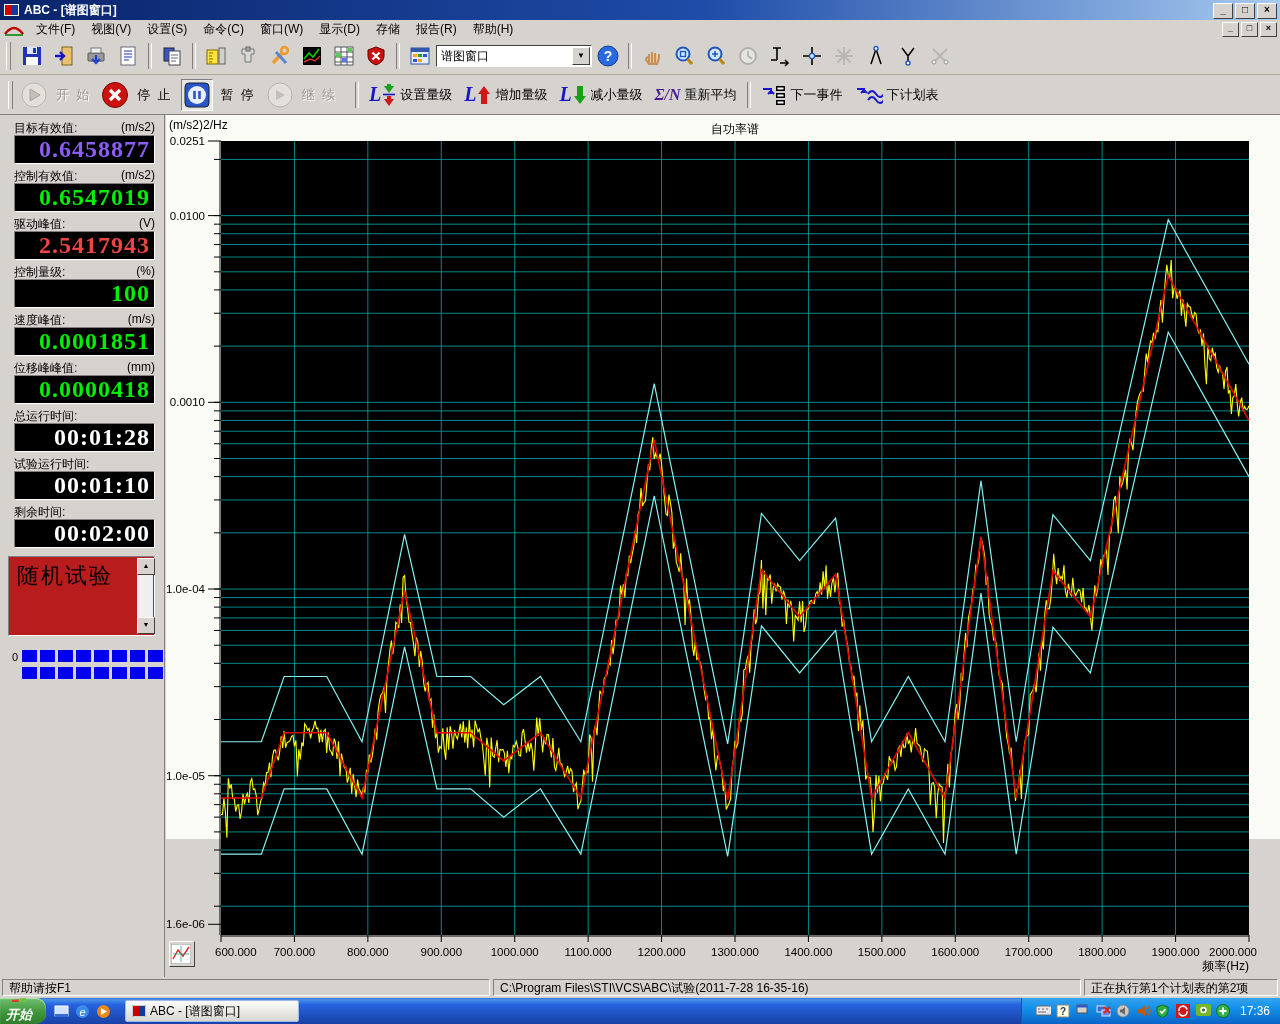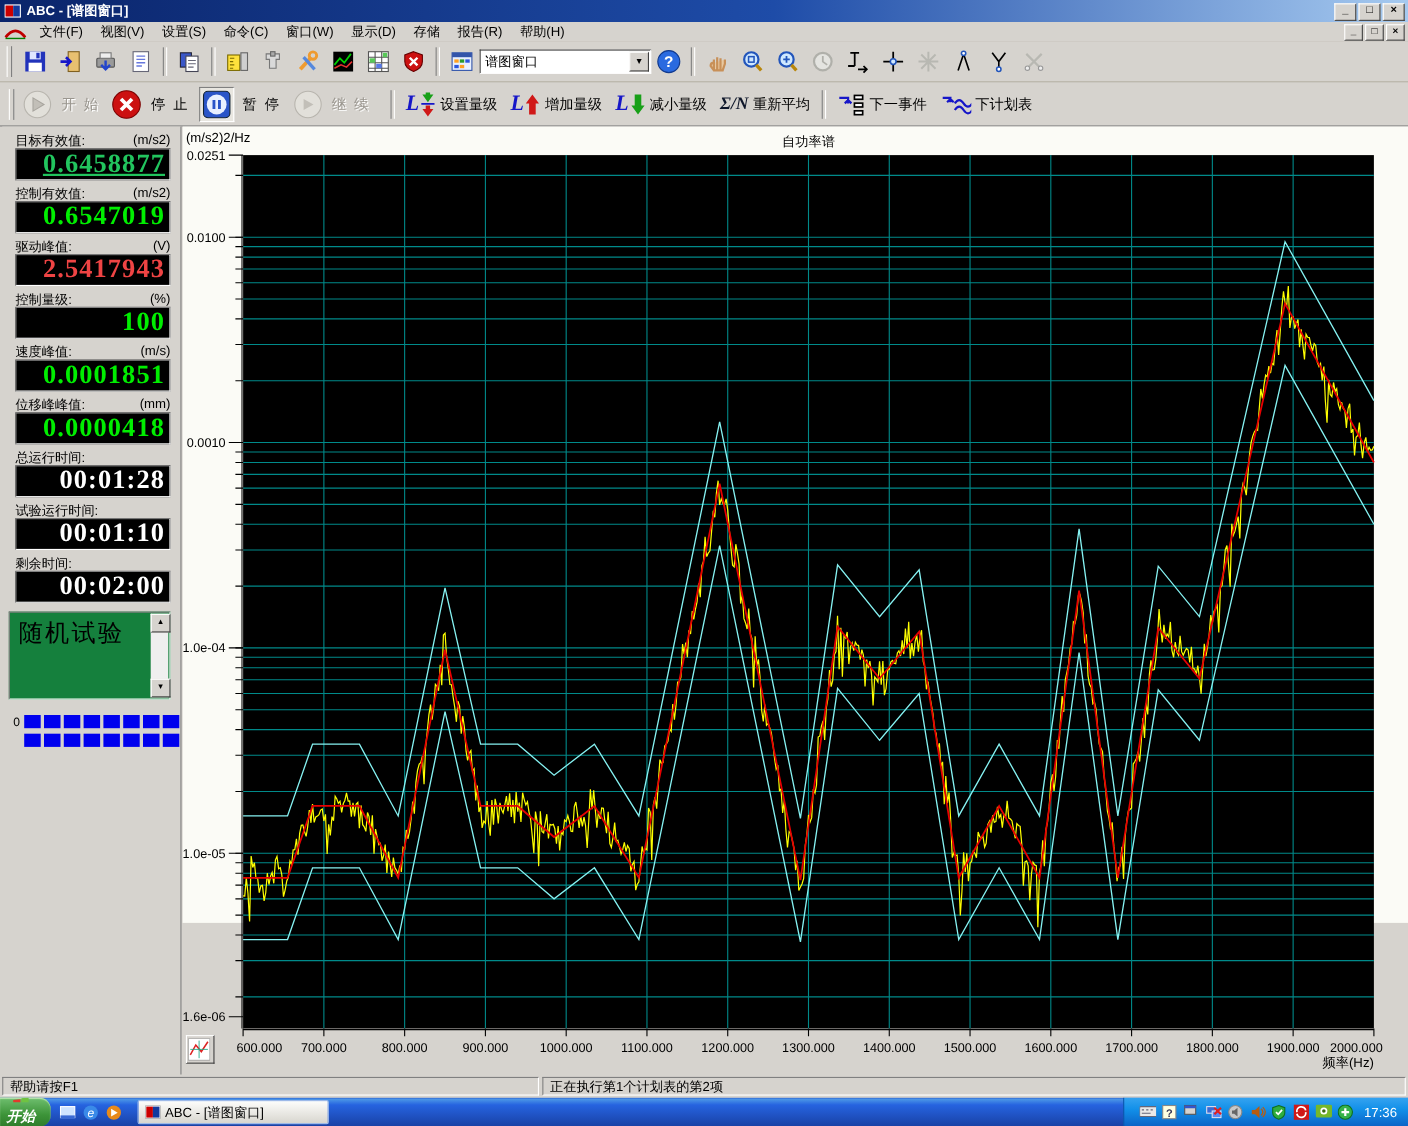--- a/index.html
+++ b/index.html
@@ -32,30 +32,30 @@
   .combo{width:150px;height:20px;background:#fff;border:1px solid;border-color:#404040 #fff #fff #404040;
     display:flex;align-items:center;font-size:12px;padding-left:4px;position:relative;}
   .combo-arrow{position:absolute;right:1px;top:1px;width:16px;height:16px;background:#d6d3ce;
     border:1px solid;border-color:#fff #404040 #404040 #fff;font-size:8px;text-align:center;line-height:15px;}
   .transport{display:flex;align-items:center;margin-right:6px;}
   .t-label{font-size:13px;white-space:pre;margin:0 10px 0 6px;}
   .t-label.dis{color:#9a968f;text-shadow:1px 1px 0 #fff;}
   .lvl-btn{display:flex;align-items:center;margin:0 6px;font-size:13px;}
   .lvl-ico{display:flex;align-items:center;margin-right:4px;}
   .L{color:#1616c8;font-family:"Liberation Serif","DejaVu Serif",serif;font-size:20px;font-weight:bold;font-style:italic;margin-right:1px;}
-  .sigma{color:#0f172a;font-family:"Liberation Serif","DejaVu Serif",serif;font-size:16px;font-weight:bold;font-style:italic;margin-right:4px;}
+  .sigma{color:#4c1d95;font-family:"Liberation Serif","DejaVu Serif",serif;font-size:16px;font-weight:bold;font-style:italic;margin-right:4px;}
   
   .left-panel{position:absolute;left:2px;top:115px;width:163px;height:862px;background:#d6d3ce;
     border-right:1px solid #808080;padding-top:5px;box-sizing:border-box;}
   .fld{margin:0 9px 4px 12px;}
   .fl{display:flex;justify-content:space-between;font-size:12px;height:15px;}
   .lcd{height:26px;background:#000;border:1px solid;border-color:#808080 #fff #fff #808080;
     font-family:"Liberation Serif","DejaVu Serif",serif;font-weight:bold;font-size:24px;
     text-align:right;padding:1px 4px 0 0;letter-spacing:1px;line-height:25px;}
-  .testbox{margin:8px 9px 0 6px;height:78px;background:#15803d;border:1px solid;
+  .testbox{margin:8px 9px 0 6px;height:78px;background:#b91c1c;border:1px solid;
     border-color:#808080 #fff #fff #808080;position:relative;}
   .testtext{font-size:22px;padding:4px 2px 0 8px;letter-spacing:2px;}
   .vsb{position:absolute;right:1px;top:1px;bottom:1px;width:16px;background:#efefef;}
   .sbtn{position:absolute;left:0;width:16px;height:15px;background:#d6d3ce;border:1px solid;
     border-color:#fff #404040 #404040 #fff;font-size:7px;text-align:center;line-height:14px;color:#000;}
   .prog{margin:14px 0 0 10px;display:flex;}
   .prog-label{font-size:11px;margin-right:4px;margin-top:1px;}
   .sq-grid{display:grid;grid-template-columns:repeat(8,15px);grid-auto-rows:12px;gap:5px 3px;}
   .sq{background:#0000ee;width:15px;height:12px;}
   
@@ -382,21 +382,21 @@
       <span>下计划表</span>
     </div>
   </div>
 
   <div class="left-panel">
     <div class="fld">
         <div class="fl">
           <span>目标有效值:</span>
           <span>(m/s2)</span>
         </div>
-        <div class="lcd" style="color: #22c55e; text-decoration: underline;">0.6458877</div>
+        <div class="lcd" style="color: #8b5cf6;">0.6458877</div>
       </div>
     <div class="fld">
         <div class="fl">
           <span>控制有效值:</span>
           <span>(m/s2)</span>
         </div>
         <div class="lcd" style="color: rgb(0, 238, 0);">0.6547019</div>
       </div>
     <div class="fld">
         <div class="fl">
@@ -623,20 +623,21 @@
         <svg width="20" height="20">
           <rect x="0" y="0" width="20" height="20" fill="#fff" stroke="#888"></rect>
           <path d="M2 15 L7 6 L12 12 L18 3" stroke="#d22" stroke-width="1.4" fill="none"></path>
           <path d="M2 10 h16 M10 2 v16" stroke="#2a8" stroke-width="0.8"></path>
         </svg>
       </button>
   </div>
 
   <div class="statusbar">
     <div class="scell" style="width:488px;">帮助请按F1</div>
+    <div class="scell" style="width:588px;">C:\Program Files\STI\VCS\ABC\试验(2011-7-28 16-35-16)</div>
     <div class="scell" style="flex:1;">正在执行第1个计划表的第2项</div>
   </div>
 
   <div class="taskbar">
     <div class="startbtn">
       <svg width="16" height="16">
           <rect x="1" y="2" width="6.5" height="5.5" fill="#e23a2c" transform="skewY(-6)"></rect>
           <rect x="8.5" y="1.4" width="6.5" height="5.5" fill="#6fc341" transform="skewY(-6)"></rect>
           <rect x="1" y="9" width="6.5" height="5.5" fill="#2a63d6" transform="skewY(-6)"></rect>
           <rect x="8.5" y="8.4" width="6.5" height="5.5" fill="#f2b21d" transform="skewY(-6)"></rect>

